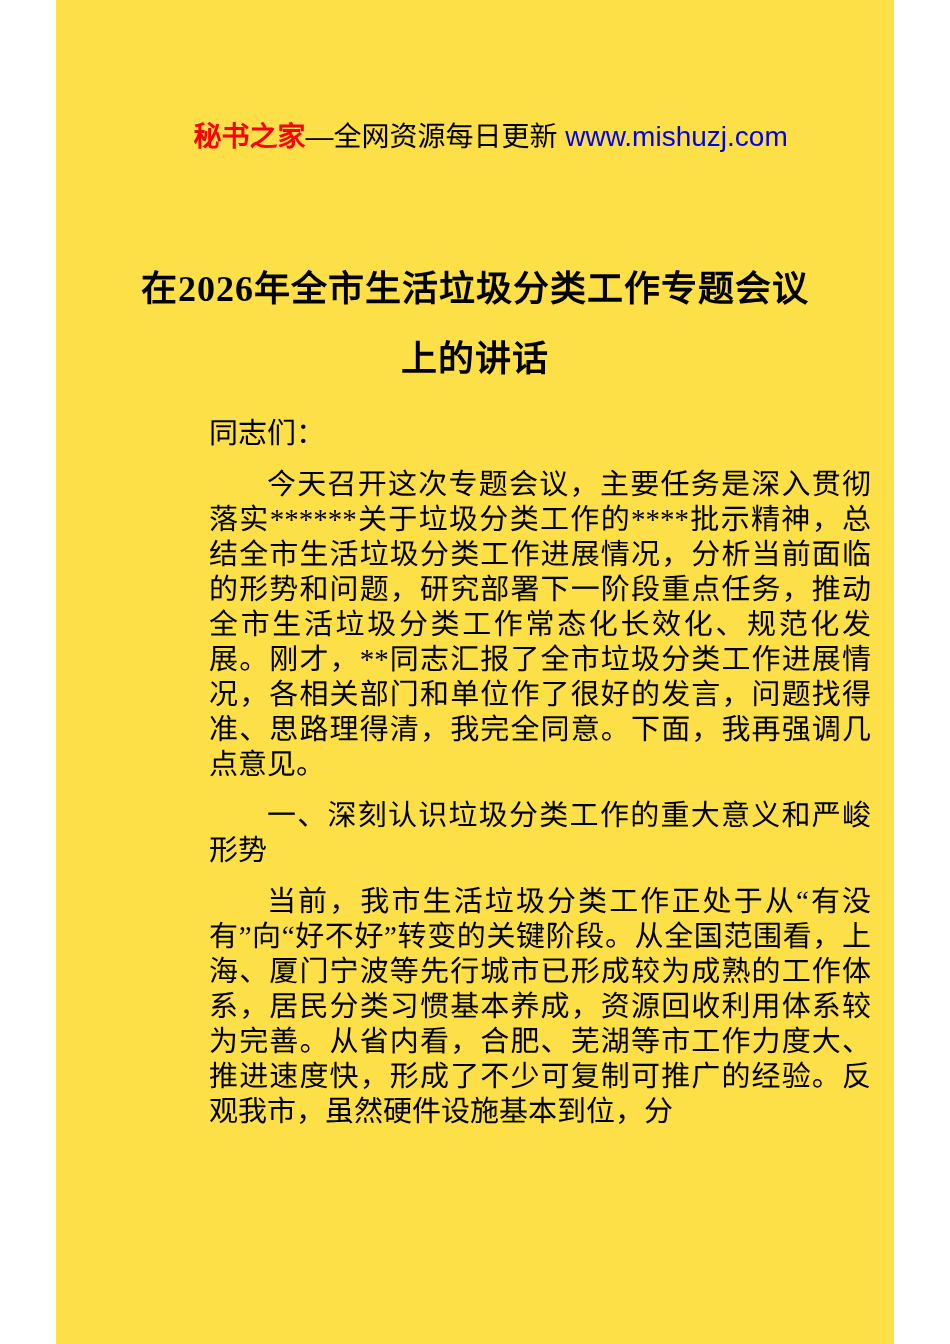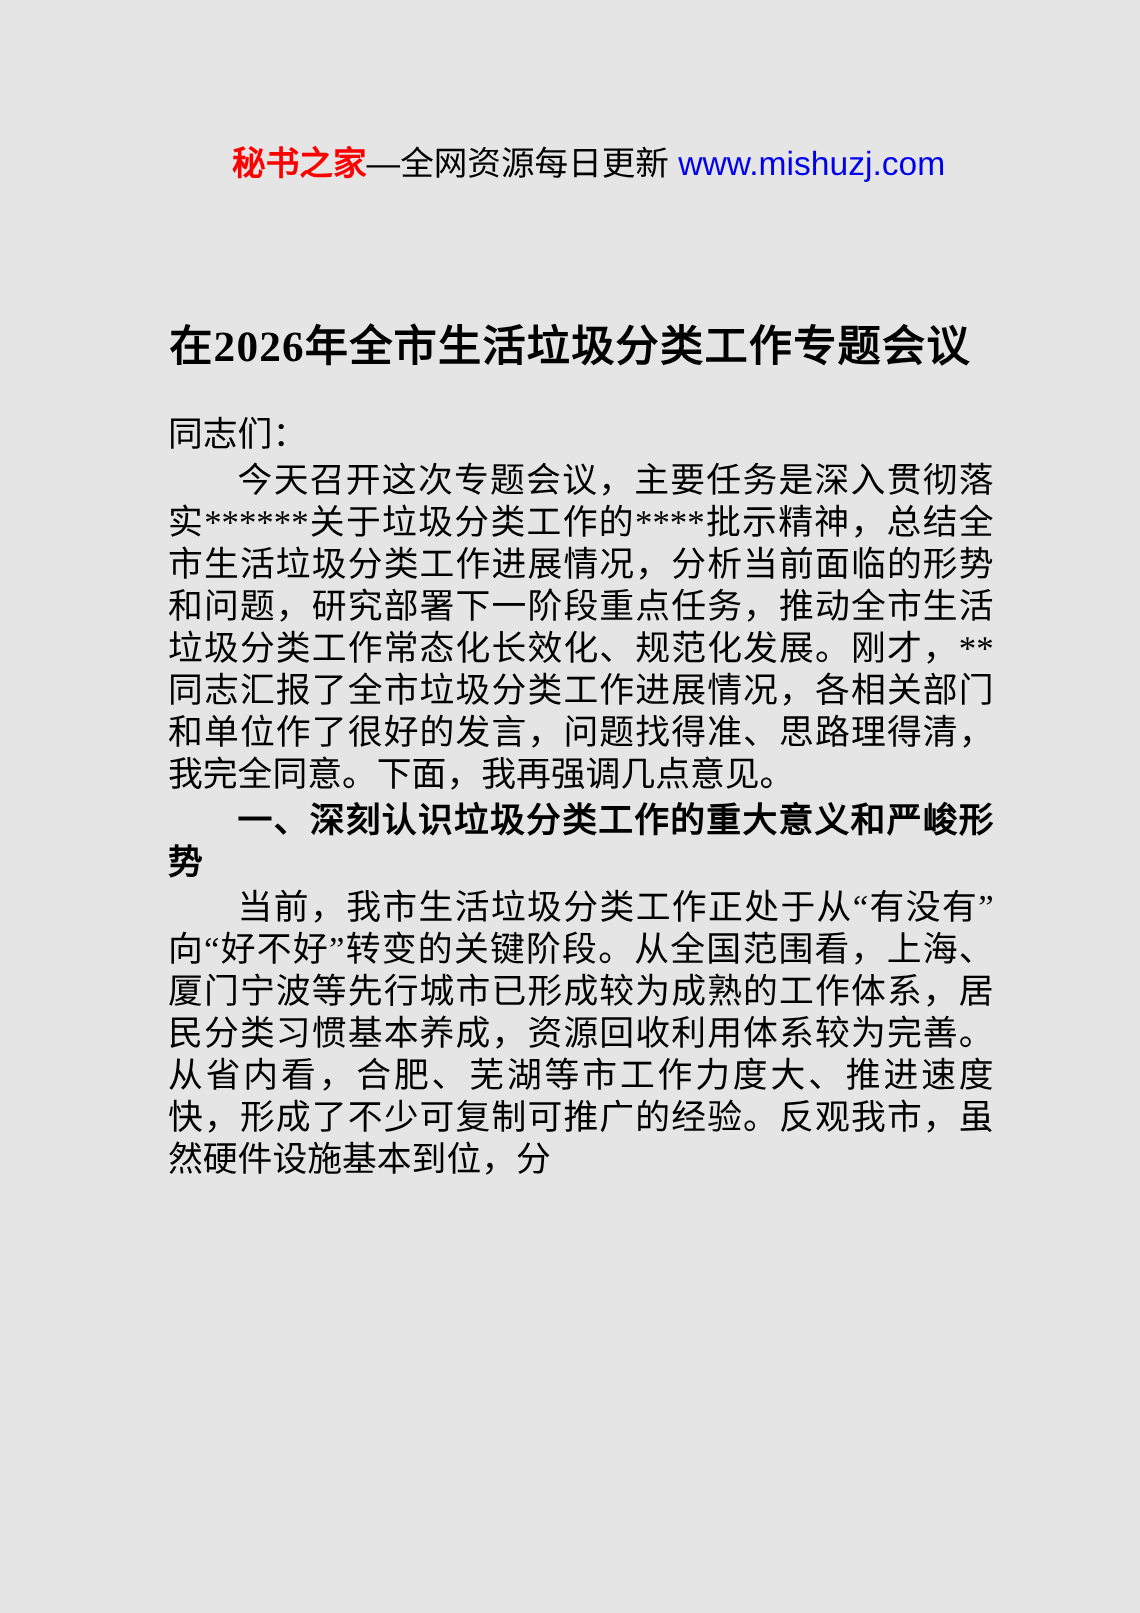--- a/index.html
+++ b/index.html
@@ -2,24 +2,24 @@
 <html lang="zh-CN"><head>
 <meta charset="utf-8">
 <style>
   html, body {
     margin: 0;
     padding: 0;
     background: #ffffff;
   }
   .page {
     position: relative;
-    width: 950px;
+    width: 838px;
     height: 1344px;
     margin: 0 auto;
-    background: #e5e5e5;
+    background: #fde047;
     overflow: hidden;
     color: #000000;
   }
   
   .site-header {
     padding-top: 86px;
     text-align: center;
     font-family: "Liberation Sans", sans-serif;
     font-size: 28px;
     line-height: 34px;
@@ -52,41 +52,42 @@
   .doc-body {
     margin: 22px 119px 0 137px;
     width: 694px;
     font-family: "Liberation Serif", sans-serif;
     font-size: 29px;
     line-height: 35px;
     text-align: justify;
     word-break: break-all;
   }
   .doc-body p {
-    margin: 3px;
+    margin: 16px;
     padding: 0;
   }
   .indent {
     text-indent: 2em;
   }
   .section-heading {
-    font-weight: bold;
+    font-weight: normal;
   }
 </style>
 </head>
 <body>
 
 <div class="page">
 
   <div class="site-header">
     <span class="brand">秘书之家</span><span class="tagline">—全网资源每日更新 </span><a class="site-url">www.mishuzj.com</a>
   </div>
 
   <div class="doc-title">
     <div>在2026年全市生活垃圾分类工作专题会议</div>
+    <div>上的讲话</div>
   </div>
 
   <div class="doc-body">
     <p>同志们：</p>
     <p class="indent">今天召开这次专题会议，主要任务是深入贯彻落实******关于垃圾分类工作的****批示精神，总结全市生活垃圾分类工作进展情况，分析当前面临的形势和问题，研究部署下一阶段重点任务，推动全市生活垃圾分类工作常态化长效化、规范化发展。刚才，**同志汇报了全市垃圾分类工作进展情况，各相关部门和单位作了很好的发言，问题找得准、思路理得清，我完全同意。下面，我再强调几点意见。</p>
     <p class="indent section-heading">一、深刻认识垃圾分类工作的重大意义和严峻形势</p>
     <p class="indent">当前，我市生活垃圾分类工作正处于从“有没有”向“好不好”转变的关键阶段。从全国范围看，上海、厦门宁波等先行城市已形成较为成熟的工作体系，居民分类习惯基本养成，资源回收利用体系较为完善。从省内看，合肥、芜湖等市工作力度大、推进速度快，形成了不少可复制可推广的经验。反观我市，虽然硬件设施基本到位，分</p>
   </div>
 
 </div>

